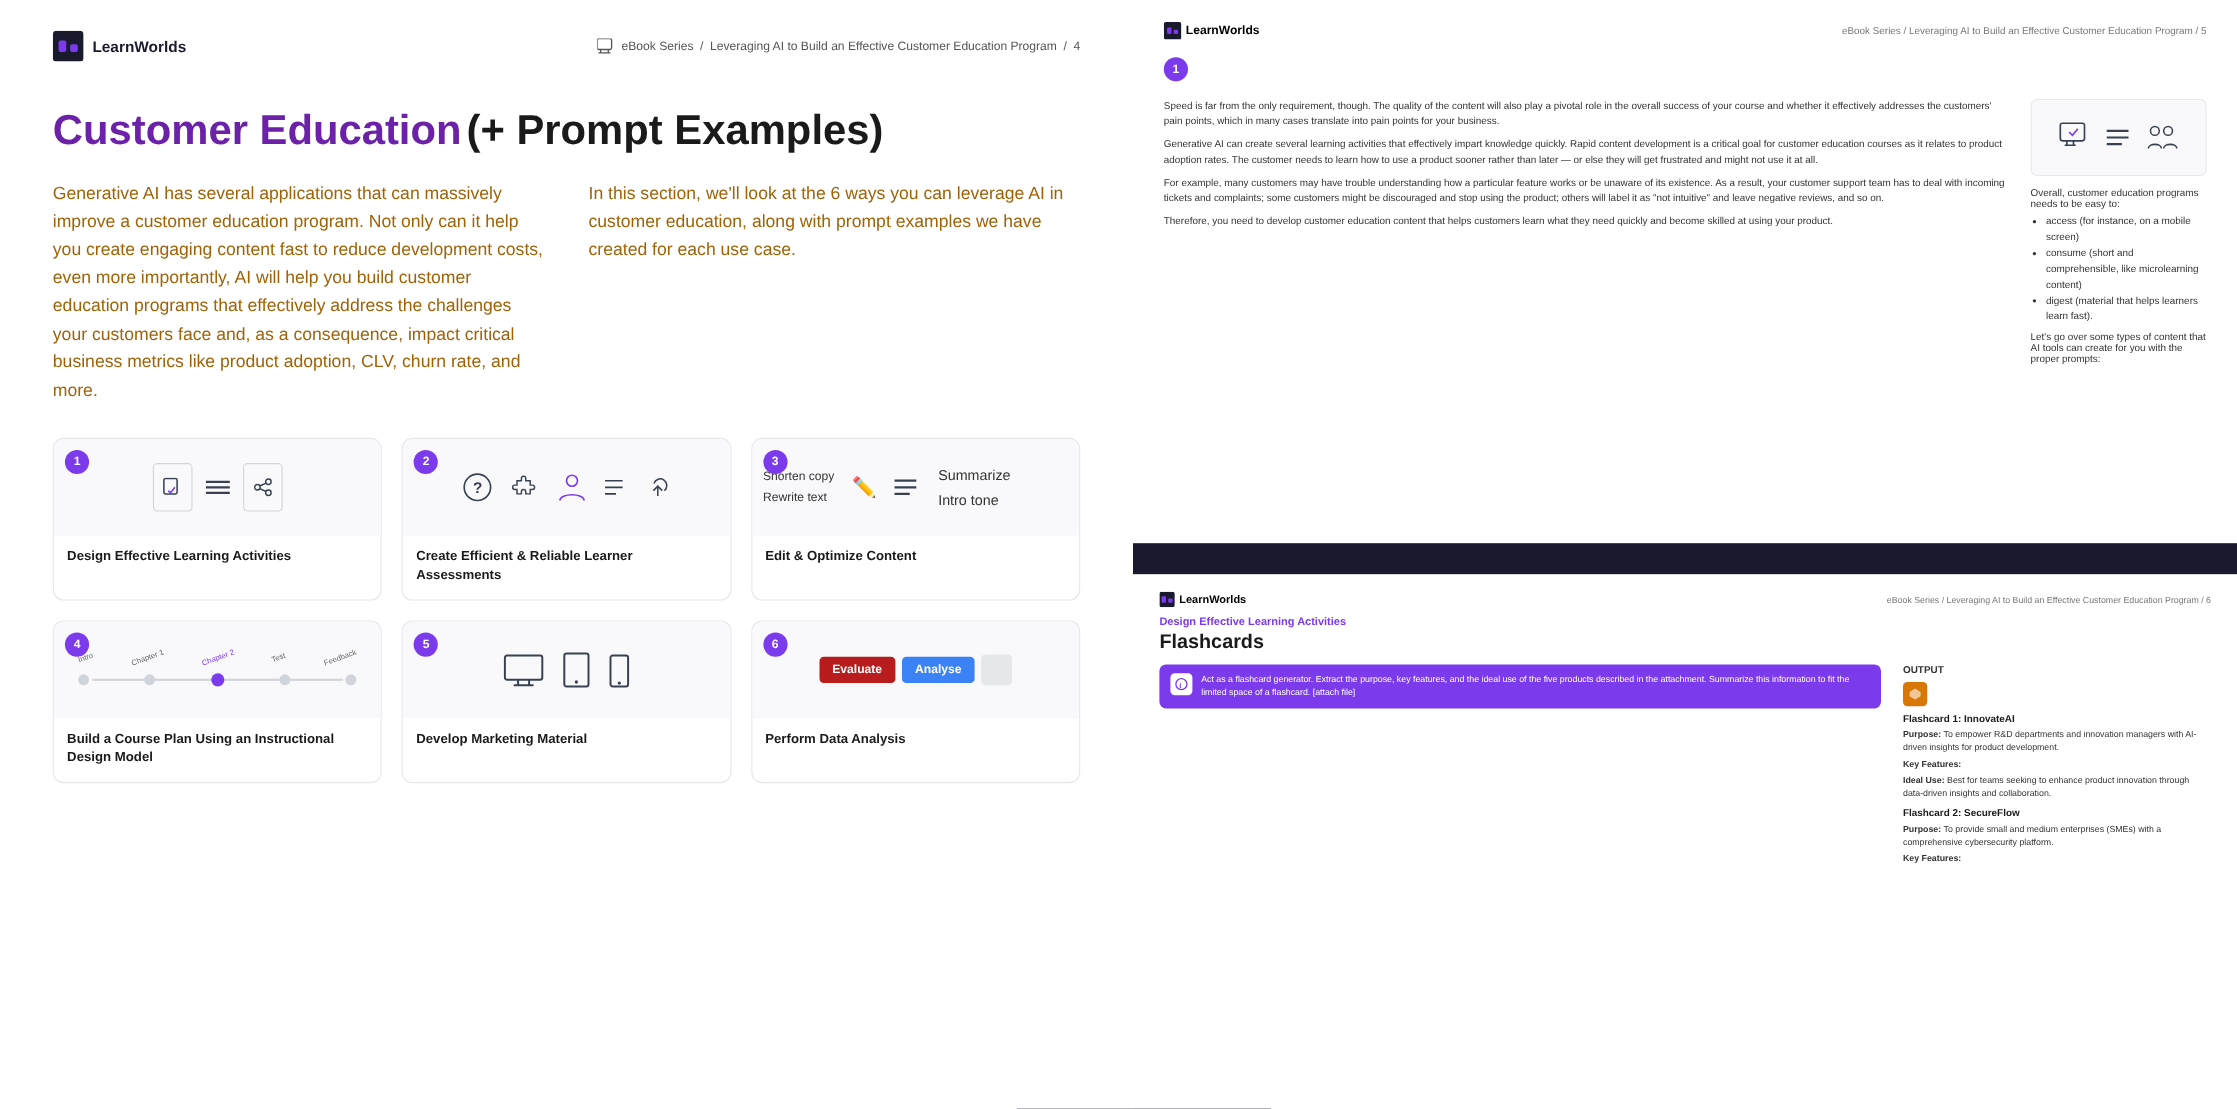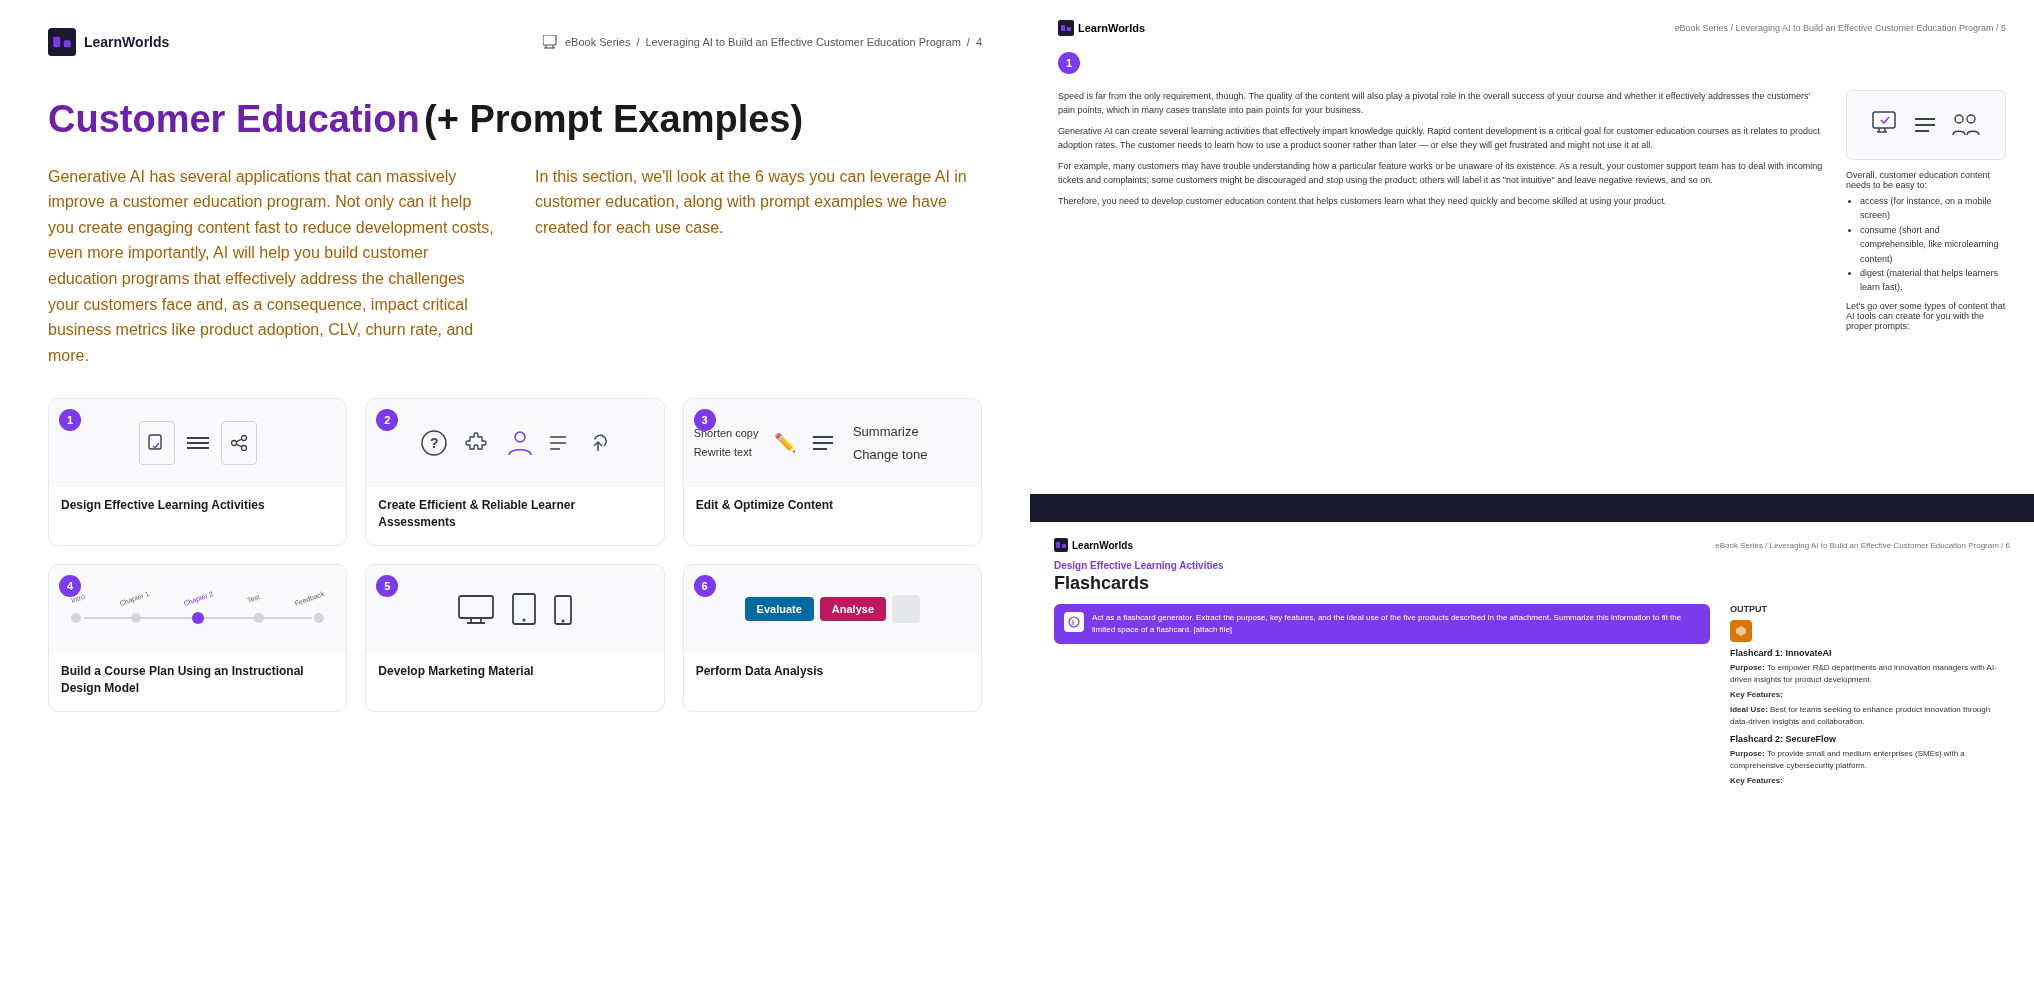--- a/index.html
+++ b/index.html
@@ -192,30 +192,30 @@
     }
 
     
     .card6-content {
       display: flex;
       gap: 6px;
       align-items: center;
     }
 
     .btn-evaluate {
-      background: #0369a1;
+      background: #b91c1c;
       color: #fff;
       border-radius: 4px;
       padding: 6px 12px;
       font-size: 11px;
       font-weight: 600;
     }
 
     .btn-analyse {
-      background: #be185d;
+      background: #3b82f6;
       color: #fff;
       border-radius: 4px;
       padding: 6px 12px;
       font-size: 11px;
       font-weight: 600;
     }
 
     .btn-grey {
       background: #e5e7eb;
       border-radius: 4px;
@@ -577,21 +577,21 @@
             <div>Rewrite text</div>
           </div>
           <div class="pencil-icon">✏️</div>
           <svg width="24" height="20" viewBox="0 0 24 20" fill="none">
             <line x1="0" y1="4" x2="20" y2="4" stroke="#374151" stroke-width="2"></line>
             <line x1="0" y1="10" x2="20" y2="10" stroke="#374151" stroke-width="2"></line>
             <line x1="0" y1="16" x2="14" y2="16" stroke="#374151" stroke-width="2"></line>
           </svg>
           <div class="card3-right">
             <div>Summarize</div>
-            <div>Change tone</div>
+            <div>Intro tone</div>
           </div>
         </div>
       </div>
       <div class="card-body">
         <div class="card-title">Edit &amp; Optimize Content</div>
       </div>
     </div>
 
     <div class="card">
       <div class="card-image">
@@ -698,21 +698,21 @@
             <line x1="0" y1="16" x2="14" y2="16" stroke="#374151" stroke-width="2"></line>
           </svg>
           <svg width="30" height="28" viewBox="0 0 30 28" fill="none">
             <circle cx="20" cy="8" r="4" stroke="#374151" stroke-width="1.4" fill="none"></circle>
             <circle cx="8" cy="8" r="4" stroke="#374151" stroke-width="1.4" fill="none"></circle>
             <path d="M2 24 c0-5 12-5 12 0" stroke="#374151" stroke-width="1.4" fill="none"></path>
             <path d="M16 24 c0-5 12-5 12 0" stroke="#374151" stroke-width="1.4" fill="none"></path>
           </svg>
         </div>
         <div style="margin-top: 10px;">
-          <div style="font-size:9px;color:#333;margin-bottom:4px;">Overall, customer education content needs to be easy to:</div>
+          <div style="font-size:9px;color:#333;margin-bottom:4px;">Overall, customer education programs needs to be easy to:</div>
           <ul style="padding-left:14px;font-size:9px;color:#333;line-height:1.6;">
             <li>access (for instance, on a mobile screen)</li>
             <li>consume (short and comprehensible, like microlearning content)</li>
             <li>digest (material that helps learners learn fast).</li>
           </ul>
           <div style="font-size:9px;color:#333;margin-top:6px;">Let's go over some types of content that AI tools can create for you with the proper prompts:</div>
         </div>
       </div>
     </div>
   </div>

